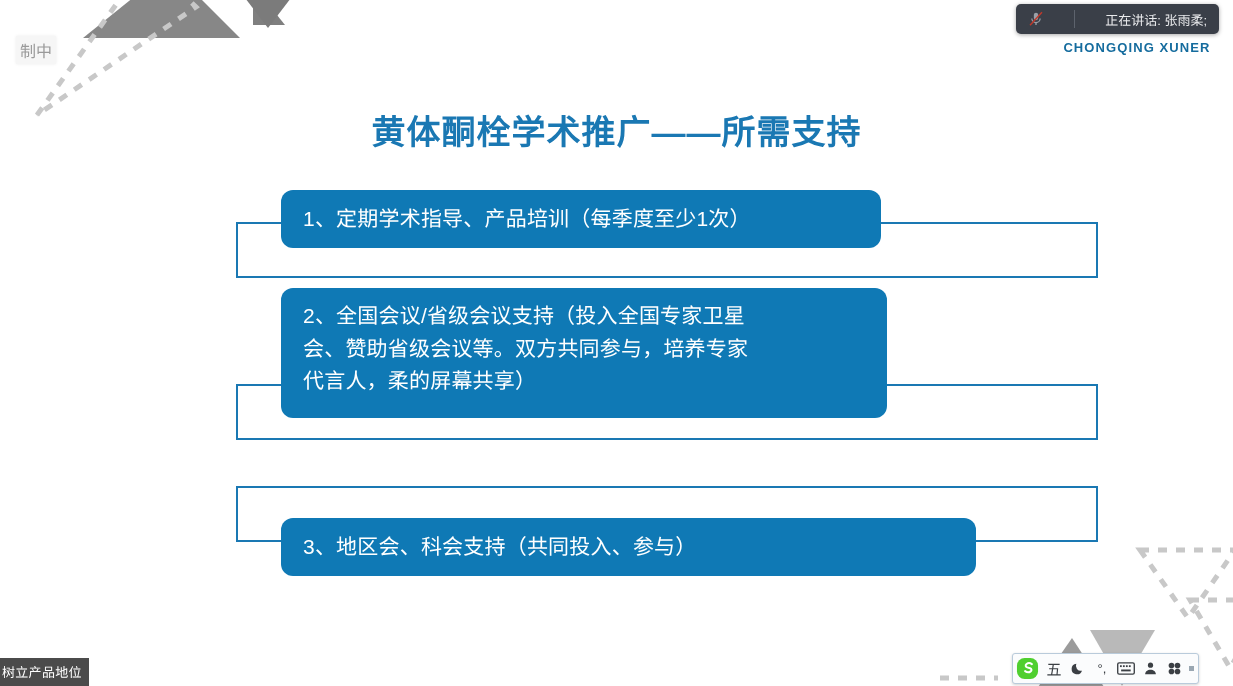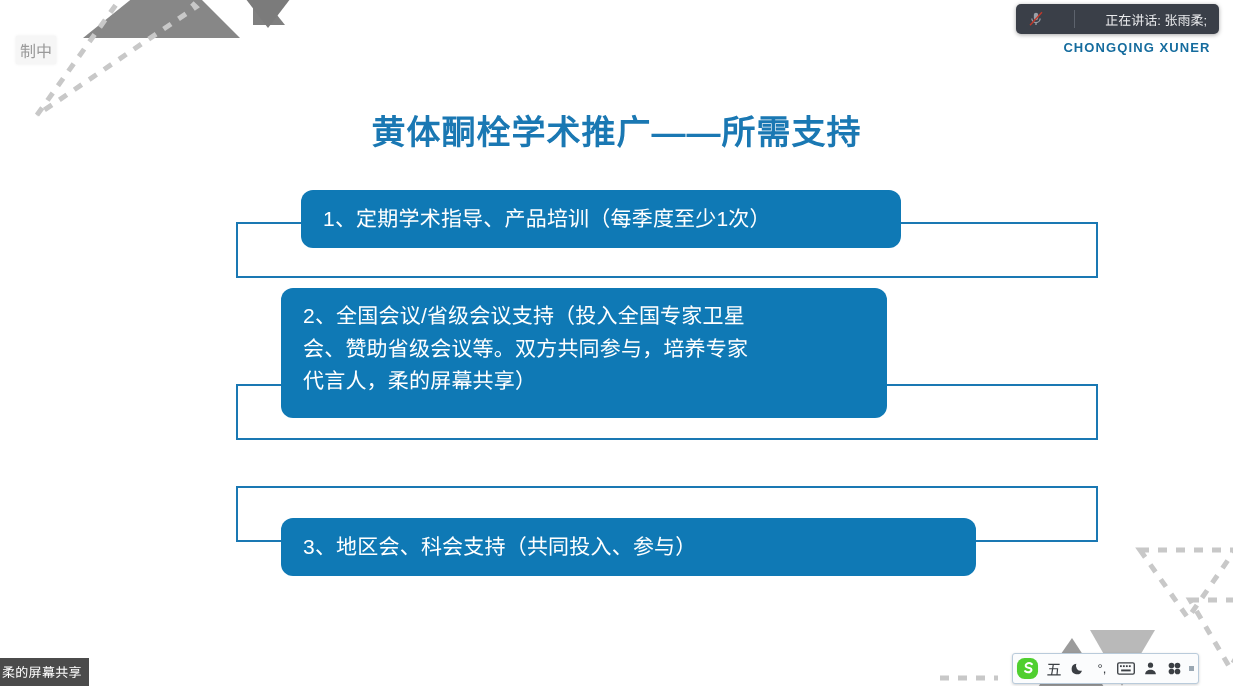--- a/index.html
+++ b/index.html
@@ -89,21 +89,21 @@
     border-radius: 12px;
     color: #ffffff;
     box-sizing: border-box;
     padding: 10px 22px;
     display: flex;
     align-items: center;
     font-size: 21px;
     line-height: 1.55;
     letter-spacing: 0.2px;
   }
-  #callout-1 { top: 190px; width: 600px; height: 58px; margin-left: 20px; }
+  #callout-1 { top: 190px; width: 600px; height: 58px; }
   #callout-2 { top: 288px; width: 606px; height: 130px; align-items: flex-start; padding-top: 12px; }
   #callout-3 { top: 482px; width: 695px; height: 58px; margin-top: 36px; }
   .callout .ctext { display: block; }
 
   
   #speaking-bar {
     position: absolute;
     right: 14px;
     top: 4px;
     height: 30px;
@@ -277,21 +277,21 @@
       <path d="M5.4 9.4a4.6 4.6 0 0 0 9.2 0" fill="none" stroke="#9aa0a8" stroke-width="1.4"></path>
       <line x1="10" y1="14" x2="10" y2="16.6" stroke="#9aa0a8" stroke-width="1.4"></line>
       <line x1="3.4" y1="17" x2="16.6" y2="2.6" stroke="#c0392b" stroke-width="1.6"></line>
     </svg>
   </span>
   <span class="divider"></span>
   <span class="speaking-text">正在讲话: 张雨柔;</span>
 </div>
 
 <div id="share-status">
-  <span>柔的屏幕共享</span>
+  <span>树立产品地位</span>
 </div>
 
 <div id="ime-bar">
   <span class="ime-logo">
     <svg viewBox="0 0 24 24" width="23" height="23">
       <rect x="1" y="1" width="22" height="22" rx="8" fill="#4fcf2f"></rect>
       <path d="M16.6 7.4c-1.6-1.1-4.2-1.2-5.6-.1-1.5 1.2-1 3 .7 3.5l3 .9c1.6.5 2 2.2.6 3.3-1.5 1.2-4.1 1-5.8-.2" fill="none" stroke="#ffffff" stroke-width="2.1" stroke-linecap="round"></path>
     </svg>
   </span>
   <span class="ime-item">五</span>

